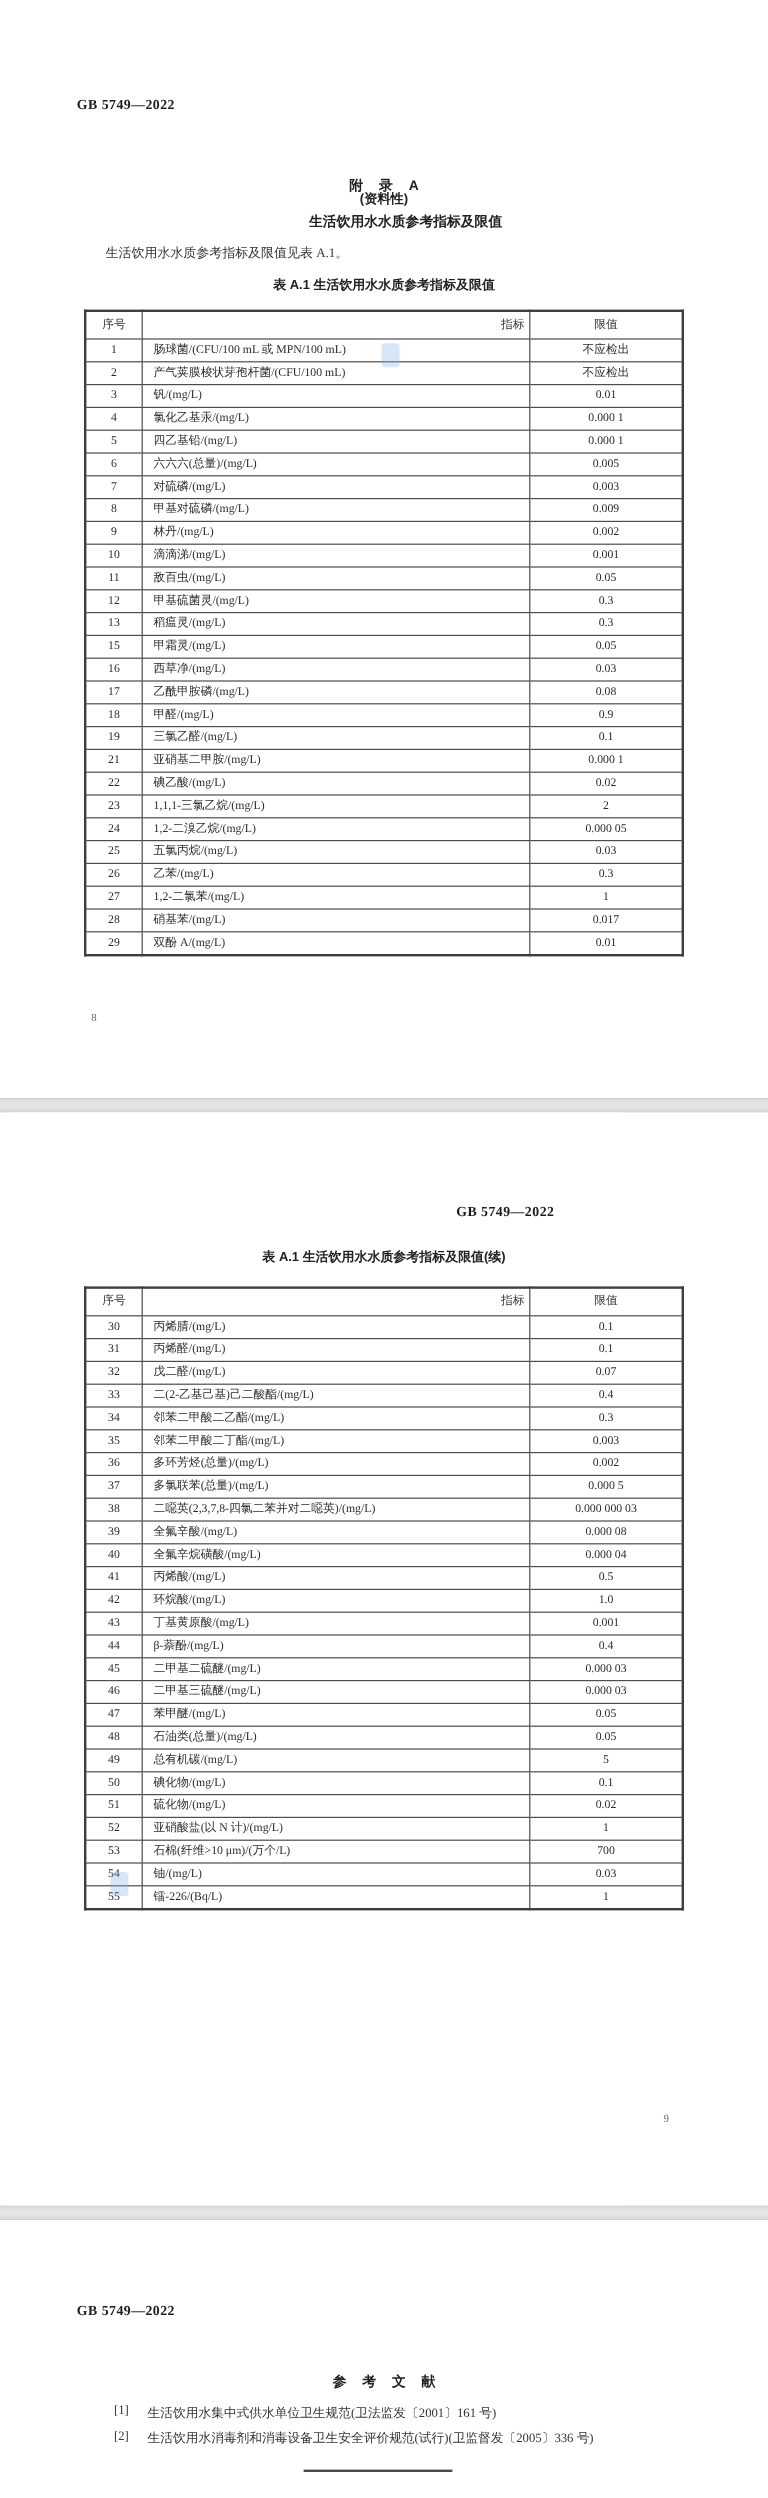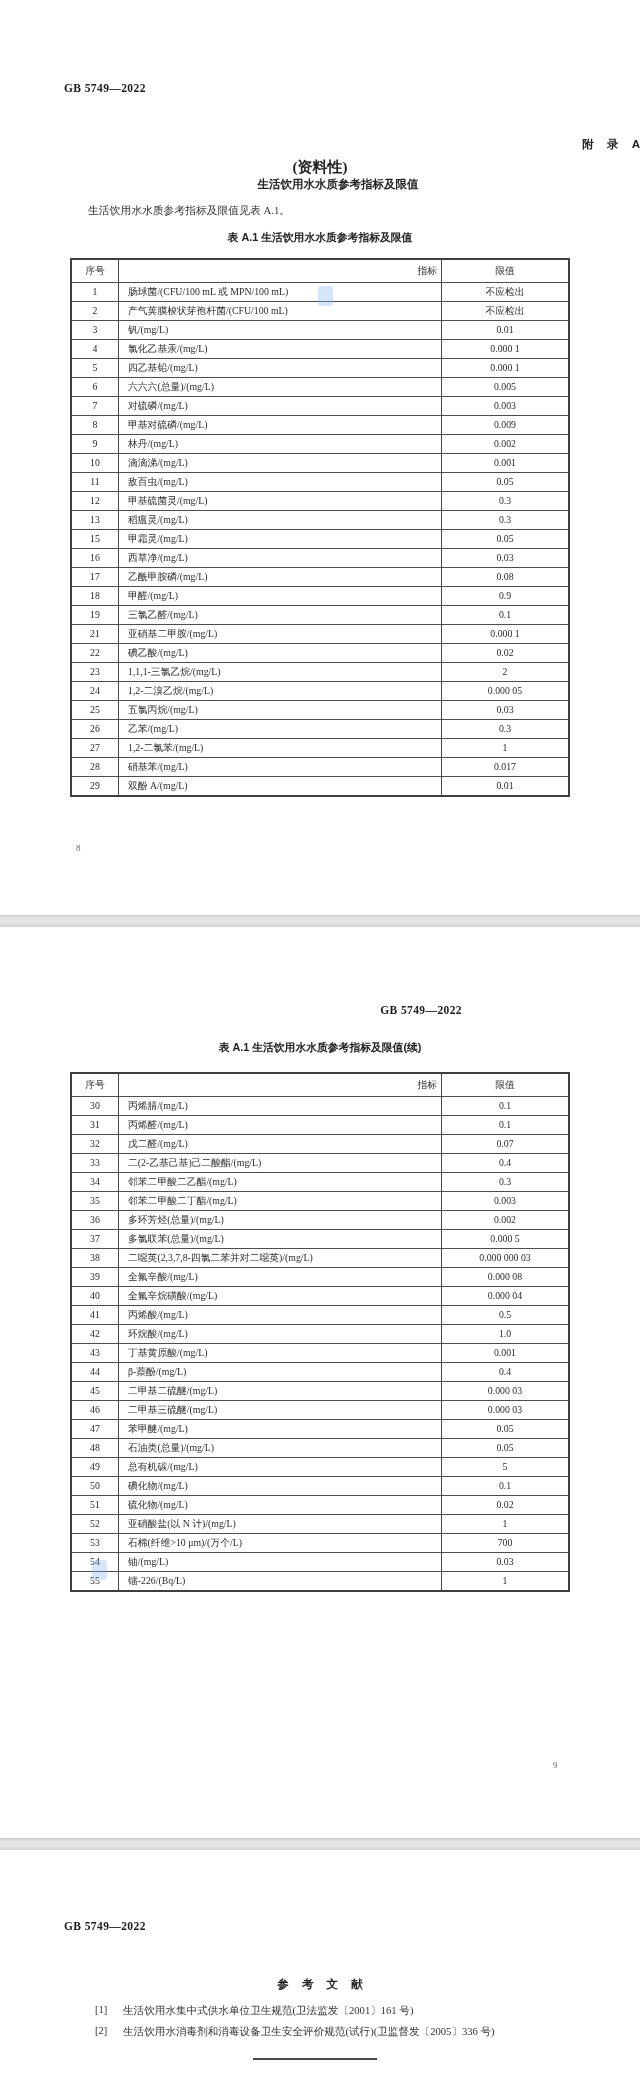--- a/index.html
+++ b/index.html
@@ -26,22 +26,22 @@
     letter-spacing:0.4px;
     color:#1d1d1d;
   }
   .center{left:0;width:640px;text-align:center;}
   .annex-label{
     position:absolute;font-weight:bold;font-size:11.5px;
     font-family:"Liberation Sans","DejaVu Sans",sans-serif;
     word-spacing:10px;color:#222;
   }
   .annex-type{
-    position:absolute;font-weight:bold;font-size:15px;
-    font-family:Liberation Serif, serif;color:#222;
+    position:absolute;font-weight:bold;font-size:11px;
+    font-family:Liberation Sans, sans-serif;color:#222;
   }
   .annex-title{
     position:absolute;font-weight:bold;font-size:11.5px;
     font-family:"Liberation Sans","DejaVu Sans",sans-serif;color:#222;margin-left:18px;
   }
   .intro{
     position:absolute;left:88px;font-size:10.8px;color:#333;
   }
   .tbl-caption{
     position:absolute;font-weight:bold;font-size:10.8px;
@@ -86,21 +86,21 @@
   }
 </style>
 </head>
 <body>
 
 <div class="viewer">
 
   <div class="page" style="height:915px;">
     <div class="doc-code" style="top:82px;left:64px;">GB 5749—2022</div>
 
-    <div class="annex-label center" style="top:137px;text-align:right;">附 录 A</div>
+    <div class="annex-label center" style="top:147px;">附 录 A</div>
     <div class="annex-type center" style="top:158px;">(资料性)</div>
     <div class="annex-title center" style="top:177px;">生活饮用水水质参考指标及限值</div>
 
     <div class="intro" style="top:204px;">生活饮用水水质参考指标及限值见表 A.1。</div>
 
     <div class="tbl-caption center" style="top:231px;">表 A.1  生活饮用水水质参考指标及限值</div>
 
     <table class="a1" style="top:258px;">
       <thead>
         <tr>

